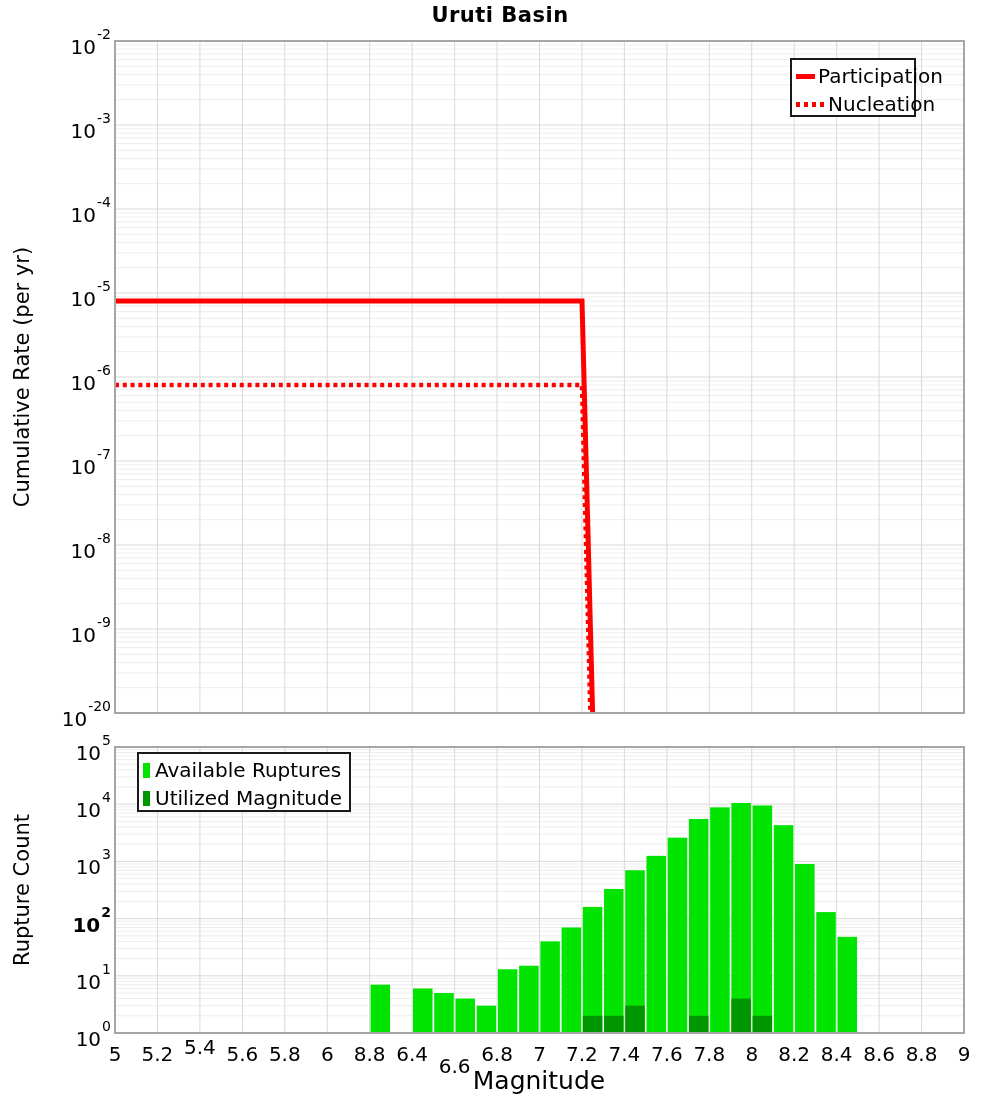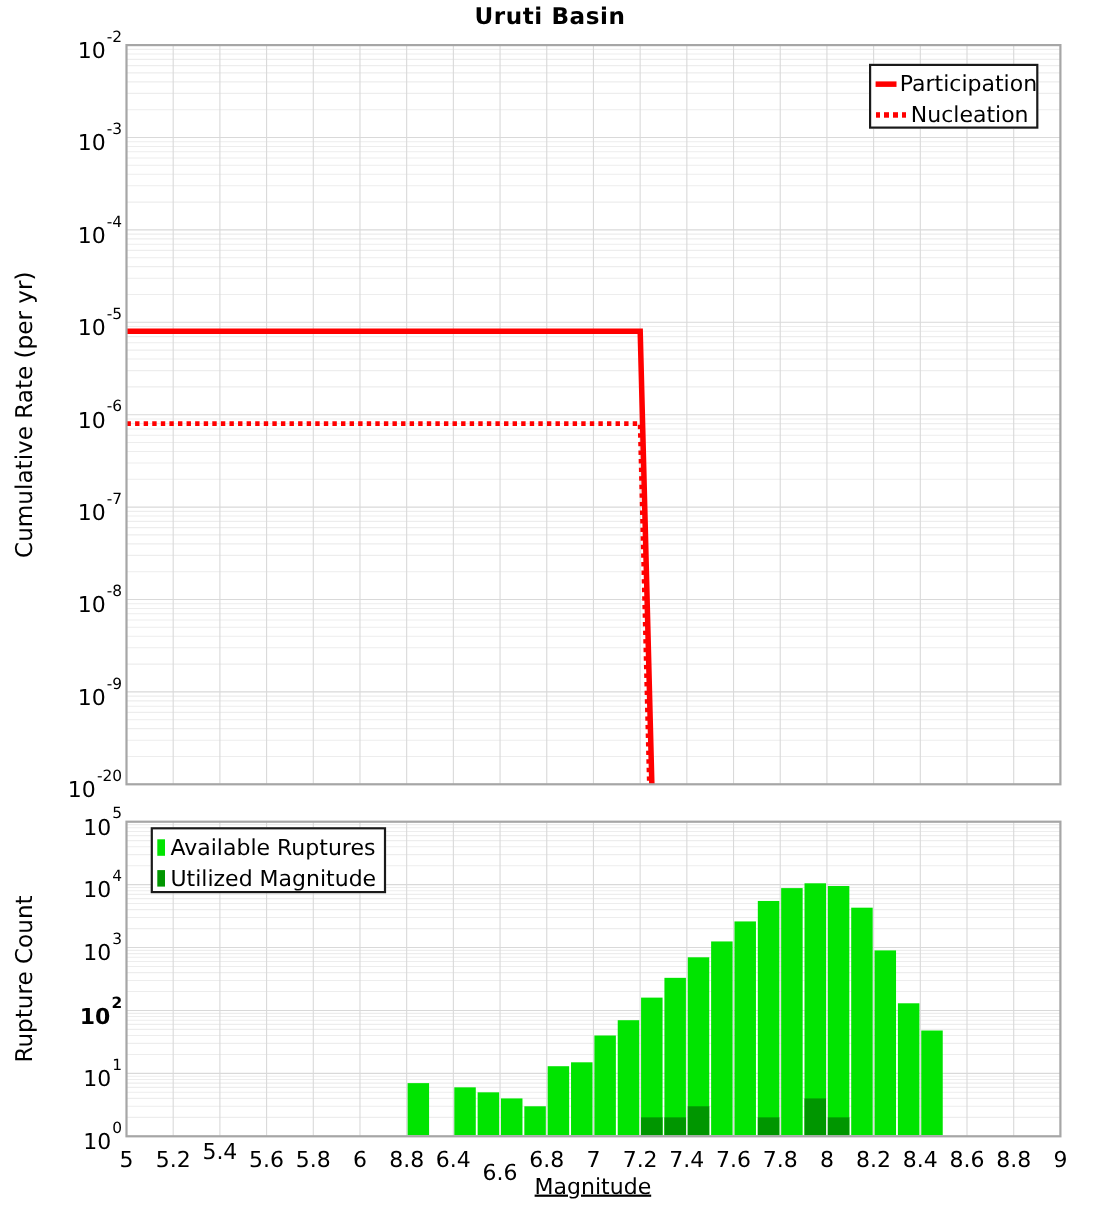--- a/index.html
+++ b/index.html
@@ -20,21 +20,21 @@
   .ytick{
     position:absolute;width:72px;text-align:right;font-size:20px;line-height:26px;height:26px;
   }
   .ytick sup{
     display:inline-block;font-size:14px;transform:translateY(-7px);margin-left:1px;
   }
   .xtick{
     position:absolute;width:64px;text-align:center;font-size:20px;line-height:24px;height:24px;
   }
   .xlabel{
-    position:absolute;text-align:center;font-size:20px;text-decoration:underline;
+    position:absolute;text-align:center;font-size:25px;
   }
   .legend{
     position:absolute;background:#ffffff;border:2px solid #1a1a1a;
     box-sizing:border-box;padding:2px 4px 2px 4px;z-index:5;
   }
   .legend-row{display:flex;align-items:center;height:28px;}
   .legend-row .lab{font-size:20px;white-space:nowrap;}
   .sample-solid{width:19px;height:5px;background:#ff0000;margin-right:3px;flex:none;}
   .sample-dotted{
     width:28px;height:5px;flex:none;margin-right:4px;
@@ -251,21 +251,21 @@
 
   <div class="ylab-anchor" style="left:22px;top:377px;">
     <span>Cumulative Rate (per yr)</span>
   </div>
   <div class="ylab-anchor" style="left:22px;top:890px;">
     <span>Rupture Count</span>
   </div>
 
   <div class="xlabel" style="left:339px;top:1066px;width:400px;">Magnitude</div>
 
-  <div class="legend" style="left:790px;top:58px;width:154px;height:59px;">
+  <div class="legend" style="left:790px;top:58px;width:126px;height:59px;">
     <div class="legend-row">
       <span class="sample-solid"></span>
       <span class="lab">Participation</span>
     </div>
     <div class="legend-row">
       <span class="sample-dotted"></span>
       <span class="lab">Nucleation</span>
     </div>
   </div>
 

